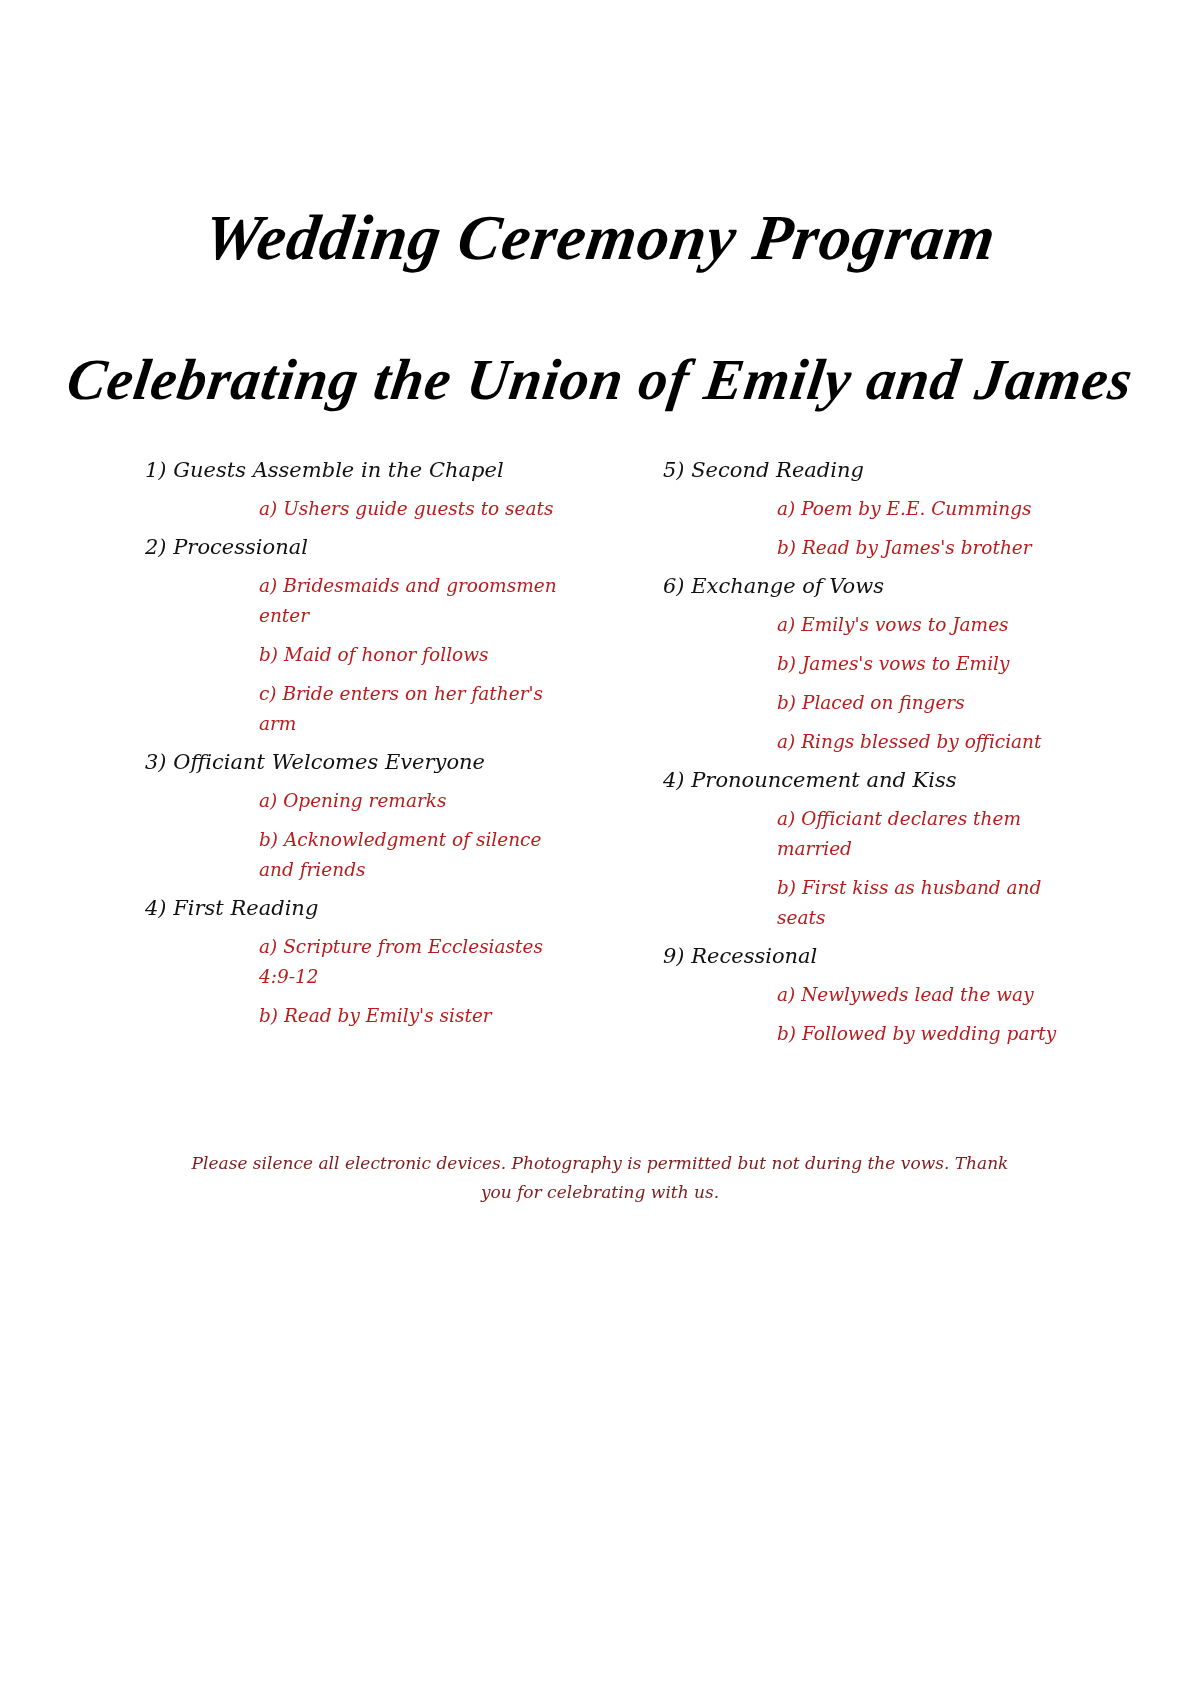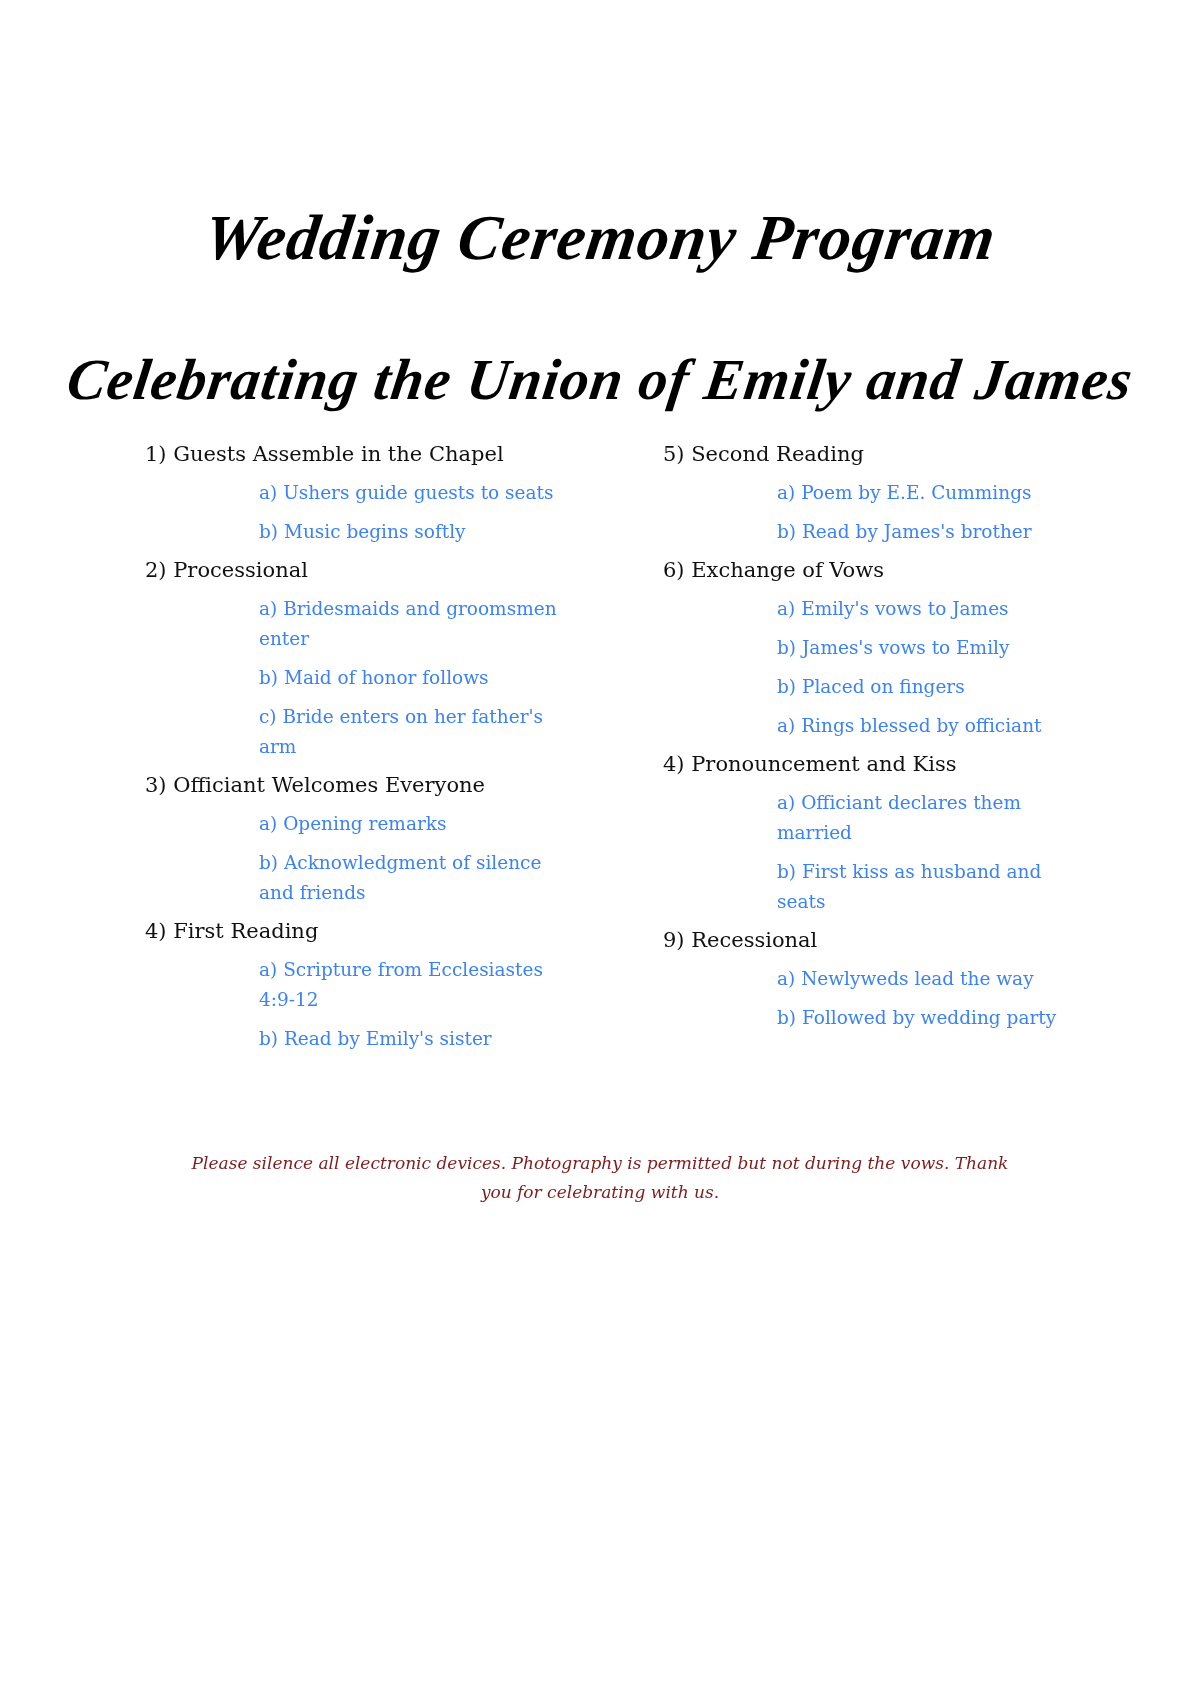--- a/index.html
+++ b/index.html
@@ -39,40 +39,41 @@
       font-size: 64px;
       line-height: 80px;
     }
     .title.sub {
       top: 340px;
       font-size: 58px;
       line-height: 80px;
     }
     .col {
       position: absolute;
-      top: 440px;
+      top: 456px;
       width: 430px;
+      font-style: italic;
     }
     .col.left { left: 145px; }
     .col.right { left: 663px; }
     .section {
       margin-bottom: 6px;
     }
     .section-head {
       font-size: 21px;
       line-height: 28px;
       margin: 0 0 10px 0;
       color: #111;
     }
     .sub-item {
       margin-left: 114px;
       font-size: 18.5px;
       line-height: 30px;
       margin-bottom: 9px;
-      color: #3b82f6;
+      color: #b91c1c;
       width: 300px;
     }
     .col.right .sub-item { width: 280px; }
     .footer-note {
       position: absolute;
       top: 1132px;
       left: 180px;
       width: 840px;
       text-align: center;
       font-style: italic;
@@ -86,21 +87,20 @@
 
 <div class="page">
 
   <h1 class="title main">Wedding Ceremony Program</h1>
   <h2 class="title sub">Celebrating the Union of Emily and James</h2>
 
   <div class="col left">
     <div class="section">
       <div class="section-head">1) Guests Assemble in the Chapel</div>
       <div class="sub-item">a) Ushers guide guests to seats</div>
-      <div class="sub-item">b) Music begins softly</div>
     </div>
     <div class="section">
       <div class="section-head">2) Processional</div>
       <div class="sub-item">a) Bridesmaids and groomsmen enter</div>
       <div class="sub-item">b) Maid of honor follows</div>
       <div class="sub-item">c) Bride enters on her father's arm</div>
     </div>
     <div class="section">
       <div class="section-head">3) Officiant Welcomes Everyone</div>
       <div class="sub-item">a) Opening remarks</div>

